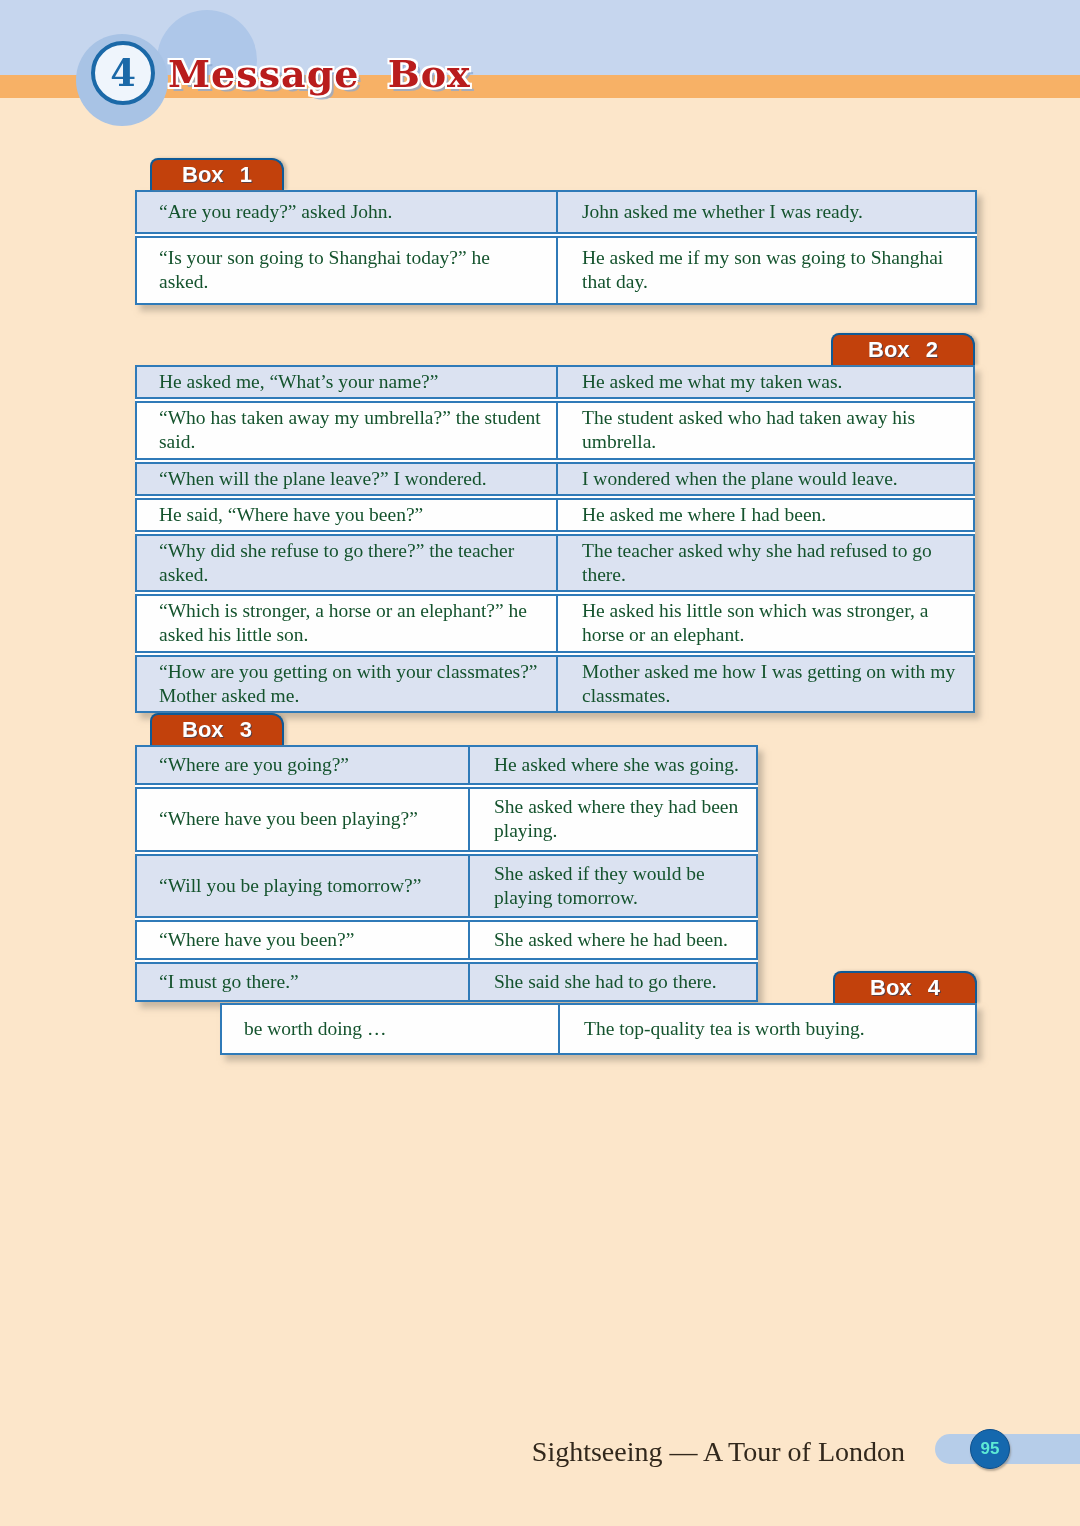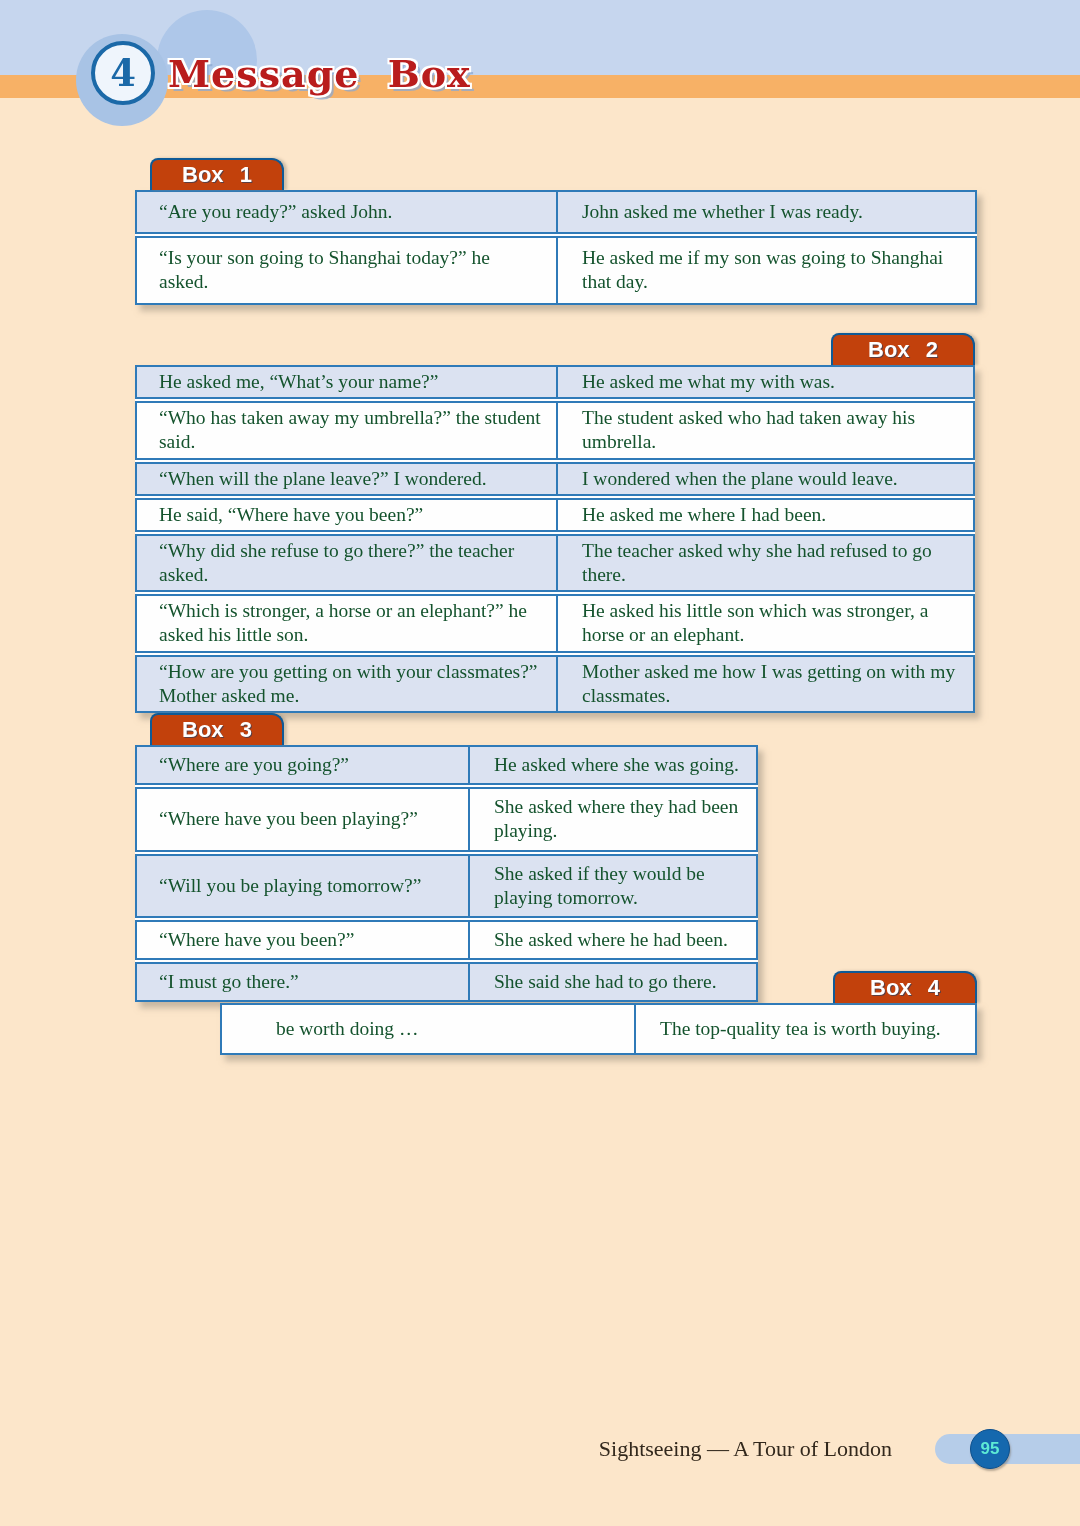--- a/index.html
+++ b/index.html
@@ -50,30 +50,30 @@
   .tab-left{width:130px;margin-left:15px;}
   .tab-right{width:140px;margin-left:auto;margin-right:0px;}
   .tbl{background:#ffffff;box-shadow:5px 6px 6px rgba(150,138,122,.5);position:relative;}
   .row{display:flex;border:2px solid #2f7ab8;background:#fefefe;}
   .row + .row{margin-top:2px;}
   .row.alt{background:#dbe2f1;}
   .cell{font-size:19.5px;line-height:1.24;color:#14532d;padding:5px 14px 5px 22px;box-sizing:border-box;display:flex;flex-direction:column;justify-content:center;}
   .cell-l{border-right:2px solid #2f7ab8;}
   .box1 .cell-l,.box2 .cell-l{width:421px;}
   .box3 .cell-l{width:333px;}
-  .box4 .cell-l{width:382px;margin-left:32px;}
+  .box4 .cell-l{width:338px;}
   .cell-r{flex:1;padding-left:24px;}
   .box1 .cell{padding-top:8px;padding-bottom:8px;}
   .box2 .cell{padding-top:3px;padding-bottom:3px;}
   .box3 .cell{padding-top:6px;padding-bottom:6px;}
   .box4 .cell{padding-top:12px;padding-bottom:12px;}
   
   .footer-chapter{
-    position:absolute;right:188px;top:1436px;
-    font-family:"Liberation Serif", serif;font-size:22px;color:#32281c;
+    position:absolute;right:175px;top:1436px;
+    font-family:"Liberation Serif", serif;font-size:28px;color:#32281c;
   }
   .footer-pill{
     position:absolute;left:935px;top:1434px;width:145px;height:30px;
     background:#b6cde9;border-radius:16px 0 0 16px;
   }
   .footer-pagenum{
     position:absolute;left:970px;top:1429px;width:40px;height:40px;border-radius:50%;
     background:#1568ae;border:1px solid #0d4f8c;box-sizing:border-box;
     display:flex;align-items:center;justify-content:center;
     color:#5eead4;font-family:"Liberation Sans", sans-serif;font-weight:bold;font-size:17px;
@@ -112,21 +112,21 @@
     </div>
   </section>
 
   <section class="box box2">
     <div class="tab tab-right">
       <span>Box 2</span>
     </div>
     <div class="tbl">
       <div class="row alt">
         <div class="cell cell-l">He asked me, “What’s your name?”</div>
-        <div class="cell cell-r">He asked me what my with was.</div>
+        <div class="cell cell-r">He asked me what my taken was.</div>
       </div>
       <div class="row">
         <div class="cell cell-l">“Who has taken away my umbrella?” the student said.</div>
         <div class="cell cell-r">The student asked who had taken away his umbrella.</div>
       </div>
       <div class="row alt">
         <div class="cell cell-l">“When will the plane leave?” I wondered.</div>
         <div class="cell cell-r">I wondered when the plane would leave.</div>
       </div>
       <div class="row">

